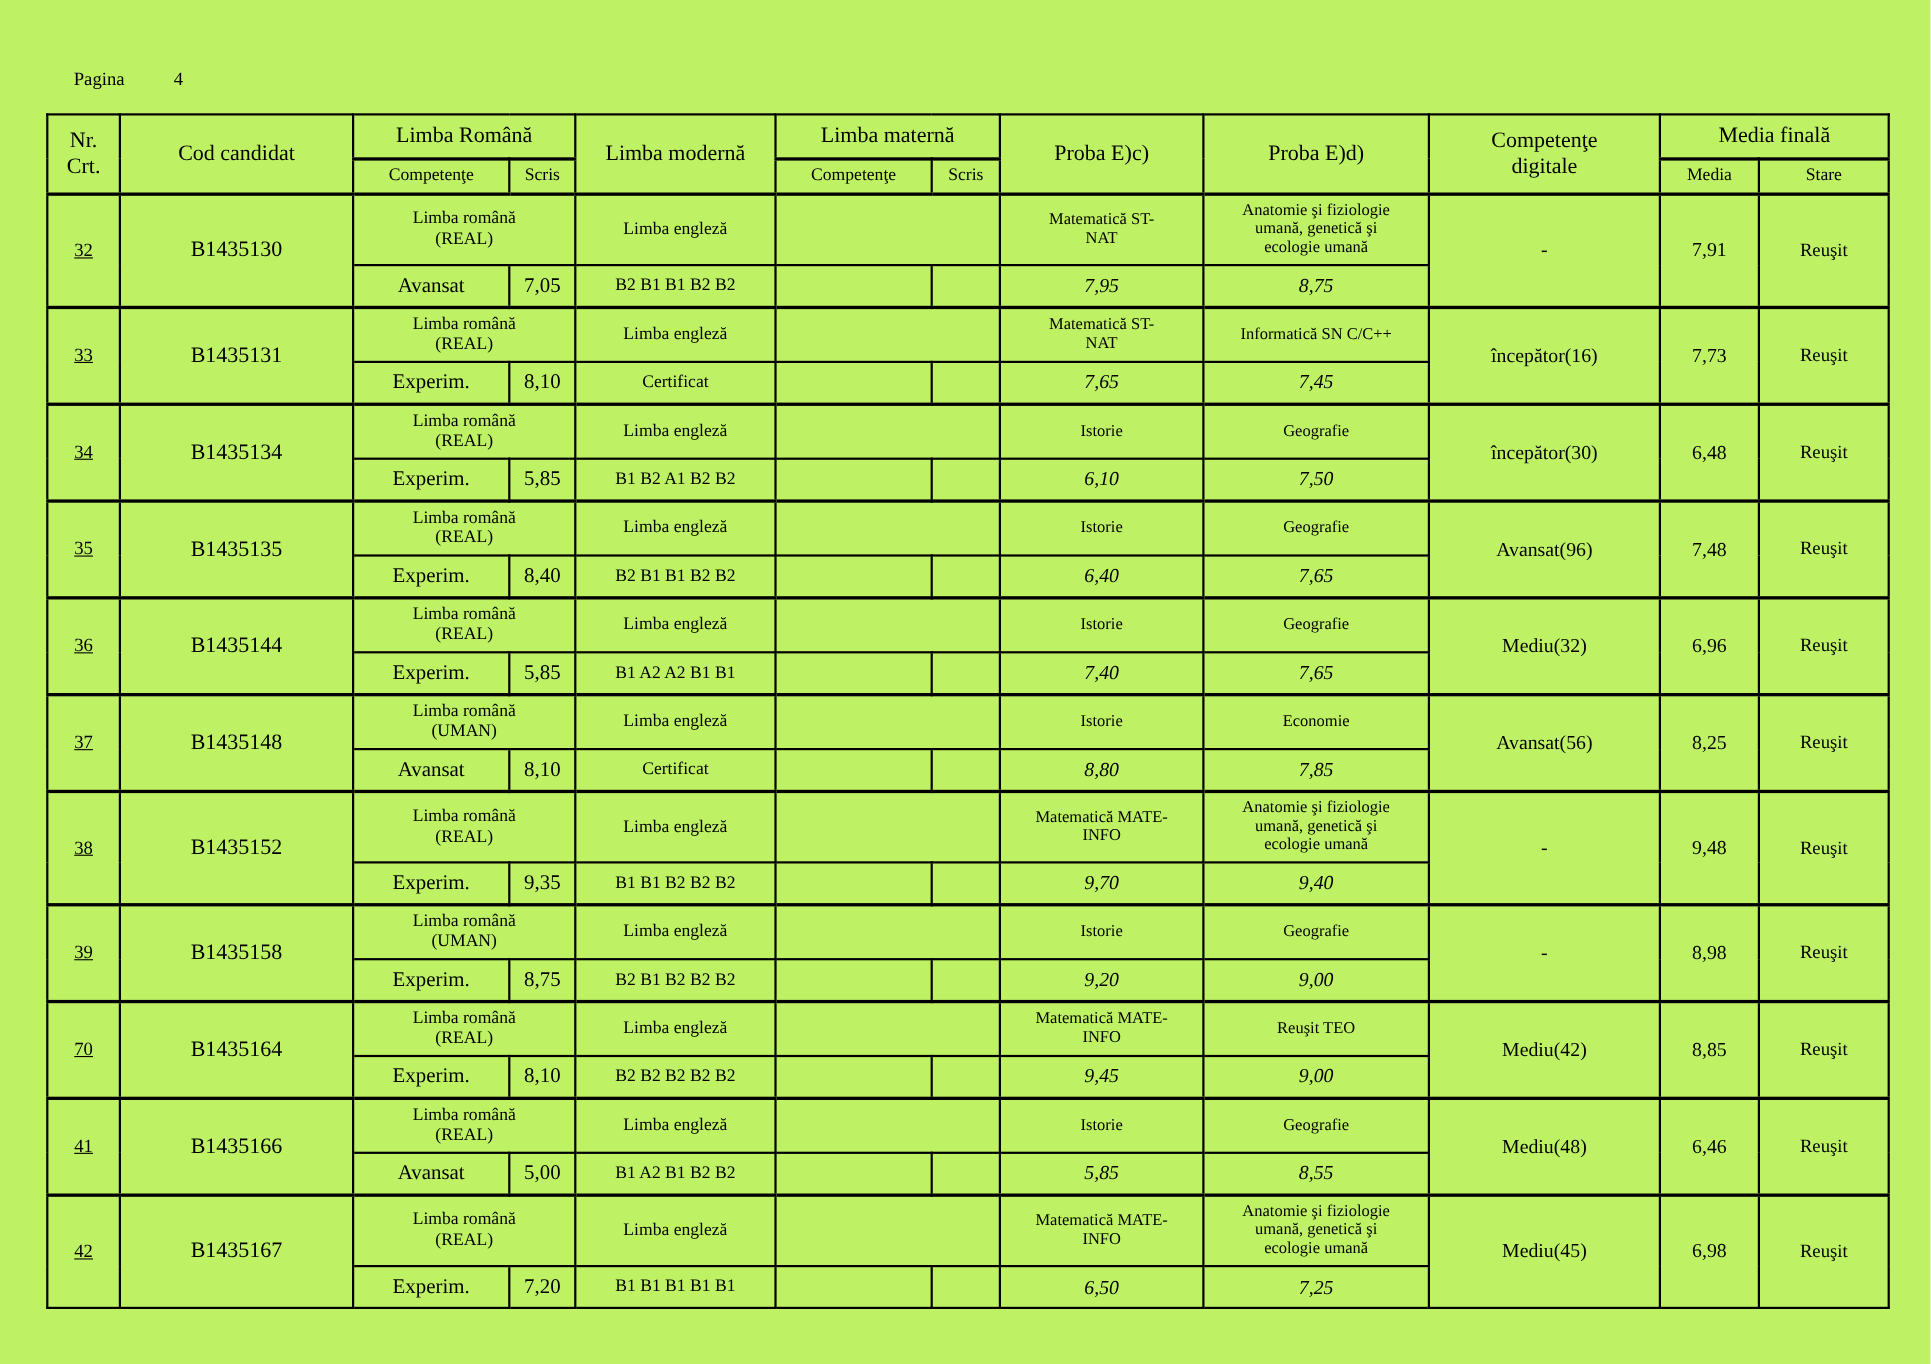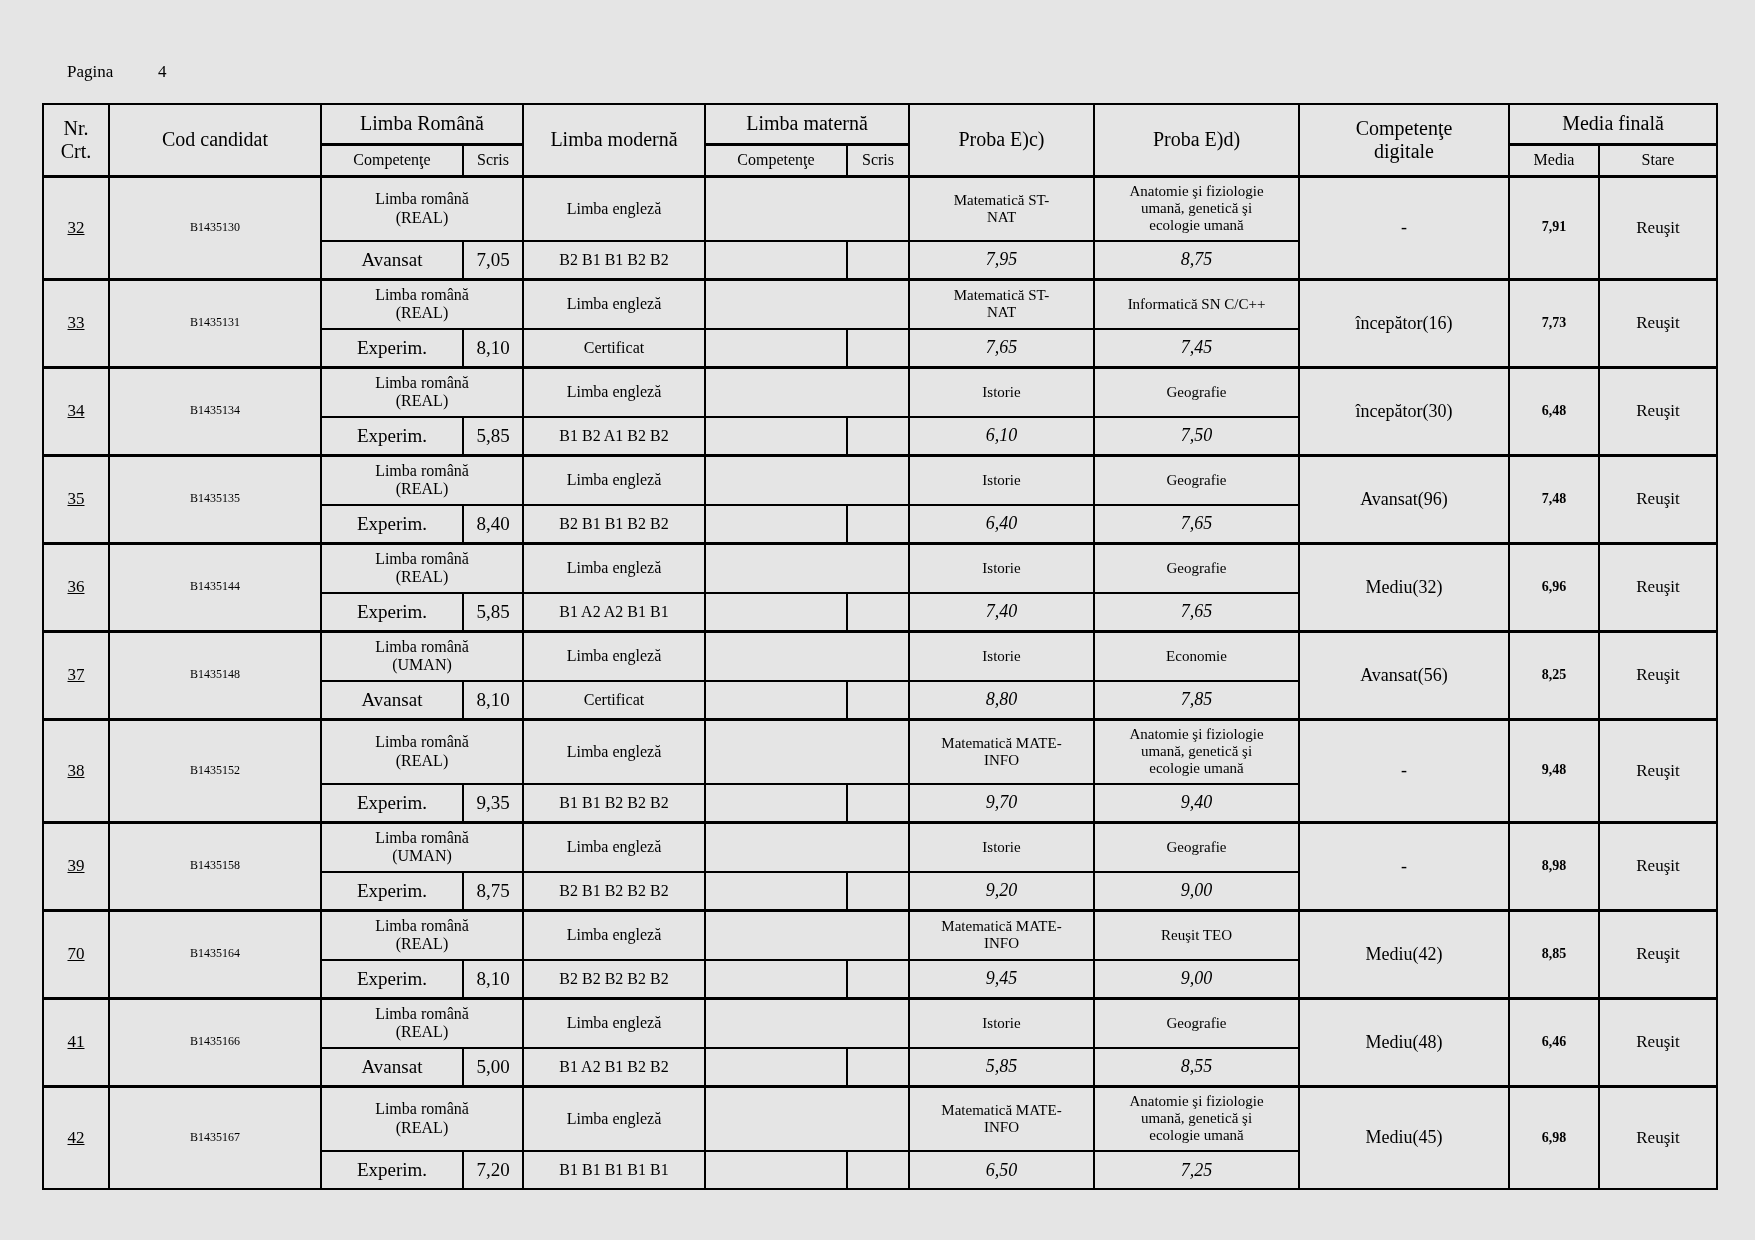--- a/index.html
+++ b/index.html
@@ -1,19 +1,19 @@
 <!DOCTYPE html>
 <html><head>
 <meta charset="utf-8">
 <style>
   html,body{margin:0;padding:0;background:#ffffff;}
   .page{
     position:relative;
     width:1755px;height:1240px;
-    background:#e5e5e5;
+    background:#bef264;
     font-family:"Liberation Serif","DejaVu Serif",serif;
     color:#000;
   }
   .page-label{
     position:absolute;left:67px;top:62px;
     font-size:17px;
   }
   .page-number{
     position:absolute;left:158px;top:62px;
     font-size:17px;
@@ -37,28 +37,28 @@
   .h-big{font-size:20px;}
   .h-sub{font-size:16px;}
   thead tr.head-sub th, thead th[rowspan], thead th.h-span{border-bottom:3px solid #000;}
   tr.row-start td{border-top:3px solid #000;}
   tr.head-1{height:40px;}
   tr.head-2{height:32px;}
   tr.sub1{height:50px;}
   tr.sub1-tall{height:65px;}
   tr.sub2{height:38px;}
   td.nr{ text-align:left;padding-left:8px;font-size:17px;text-decoration:underline; }
-  td.cod{ text-align:left;padding-left:5px;font-size:12px;margin-top:40px; }
+  td.cod{ text-align:left;padding-left:5px;font-size:20px;margin-top:40px; }
   td.subj{ font-size:16px; }
   td.subj-small{ font-size:15px; }
   td.val-big{ font-size:19px; }
   td.val-mid{ font-size:16px; }
   td.grade{ font-size:18px;font-style:italic; }
   td.digitale{ font-size:18px; }
-  td.media{ font-size:14px;font-weight:bold; }
+  td.media{ font-size:18px; }
   td.stare{ font-size:17px; }
 </style>
 </head>
 <body>
 
 <div class="page">
   <span class="page-label">Pagina</span>
   <span class="page-number">4</span>
 
   <table class="results">

